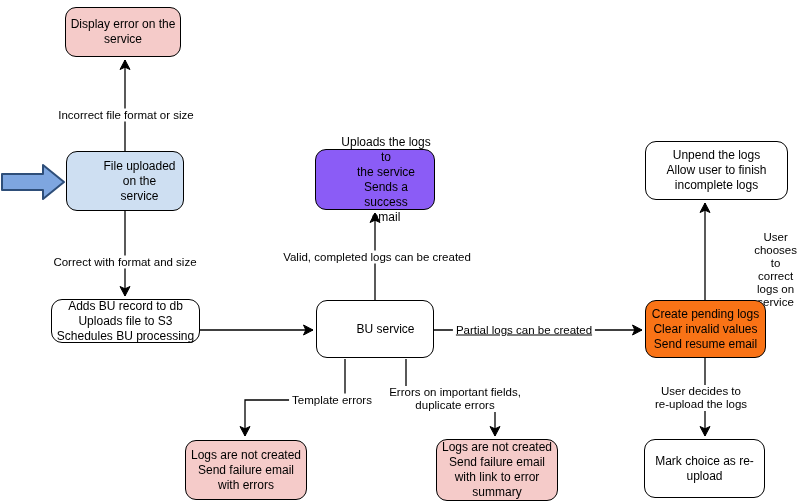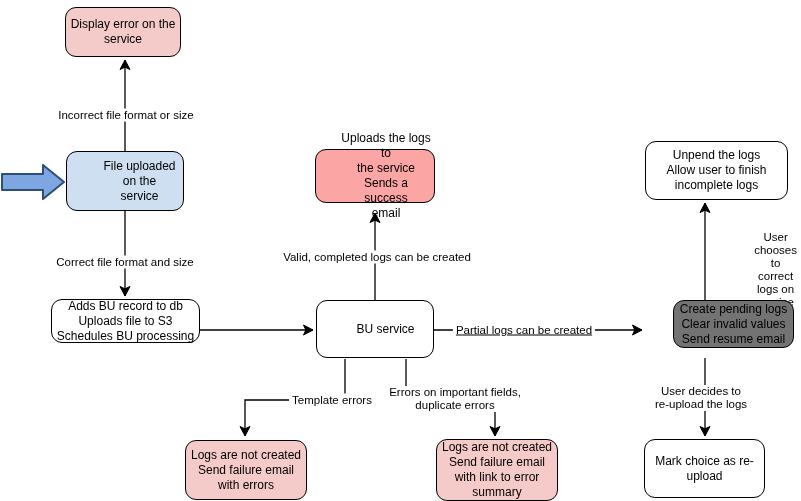--- a/index.html
+++ b/index.html
@@ -59,51 +59,51 @@
     <path class="edge" d="M434,330 L642,330" marker-end="url(#ah)"></path>
     <path class="edge" d="M345,359 L345,400 L245,400 L245,436" marker-end="url(#ah)"></path>
     <path class="edge" d="M406,359 L406,400 L495,400 L495,436" marker-end="url(#ah)"></path>
     <path class="edge" d="M705,300 L705,203" marker-end="url(#ah)"></path>
     <path class="edge" d="M705,358 L705,436" marker-end="url(#ah)"></path>
 
     <polygon points="2,174 43,174 43,165 64,182 43,199 43,190 2,190" stroke-width="2" stroke-linejoin="round" style="fill: rgb(126, 166, 224); stroke: rgb(46, 78, 121);"></polygon>
   </svg>
 
   <div class="elabel" style="left:126px;top:115px;">Incorrect file format or size</div>
-  <div class="elabel" style="left:125px;top:262px;">Correct file format and size</div>
+  <div class="elabel" style="left:125px;top:262px;">Correct with format and size</div>
   <div class="elabel" style="left:377px;top:257px;">Valid, completed logs can be created</div>
   <div class="elabel" style="left:524px;top:330px;text-decoration:underline;">Partial logs can be created</div>
   <div class="elabel" style="left:332px;top:400px;">Template errors</div>
   <div class="elabel" style="left:455px;top:399px;">Errors on important fields,
 duplicate errors</div>
   <div class="elabel anchor-right" style="left:800px;top:270px;">User chooses to correct logs on service</div>
   <div class="elabel" style="left:701px;top:398px;">User decides to re-upload the logs</div>
 
   <div class="node" style="left: 65px; top: 7px; width: 116px; height: 50px; background-color: rgb(245, 203, 201);">Display error on the
 service</div>
 
   <div class="node" style="left: 66px; top: 151px; width: 118px; height: 60px; background-color: rgb(206, 223, 242); padding-left: 32px;">File uploaded on the
 service</div>
 
   <div class="node" style="left: 51px; top: 299px; width: 149px; height: 44px; background-color: rgb(255, 255, 255);">Adds BU record to db
 Uploads file to S3
 Schedules BU processing</div>
 
   <div class="node" style="left: 316px; top: 300px; width: 118px; height: 58px; background-color: rgb(255, 255, 255); padding-left: 24px;">BU service</div>
 
-  <div class="node" style="left: 315px; top: 149px; width: 120px; height: 54px; background-color: #fca5a5; padding-left: 25px;">Uploads the logs to
+  <div class="node" style="left: 315px; top: 149px; width: 120px; height: 61px; background-color: #8b5cf6; padding-left: 25px;">Uploads the logs to
 the service
 Sends a success
 email</div>
 
   <div class="node" style="left: 645px; top: 141px; width: 143px; height: 59px; background-color: rgb(255, 255, 255);">Unpend the logs
 Allow user to finish
 incomplete logs</div>
 
-  <div class="node" style="left: 645px; top: 300px; width: 121px; height: 48px; background-color: #737373; margin-left: 28px;">Create pending logs
+  <div class="node" style="left: 645px; top: 300px; width: 121px; height: 58px; background-color: #f97316;">Create pending logs
 Clear invalid values
 Send resume email</div>
 
   <div class="node" style="left: 644px; top: 439px; width: 121px; height: 59px; background-color: rgb(255, 255, 255);">Mark choice as re-
 upload</div>
 
   <div class="node" style="left: 185px; top: 440px; width: 122px; height: 60px; background-color: rgb(245, 203, 201);">Logs are not created
 Send failure email
 with errors</div>
 

